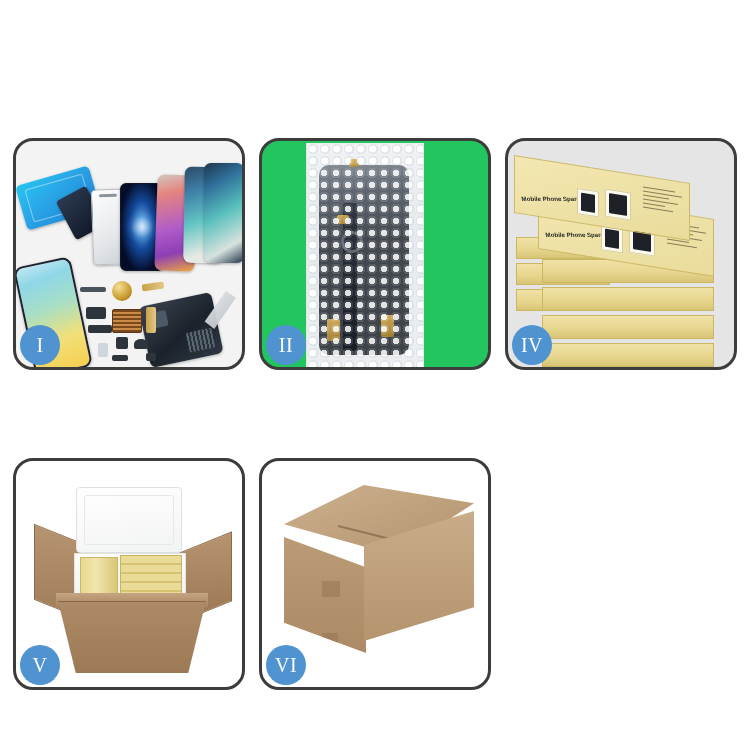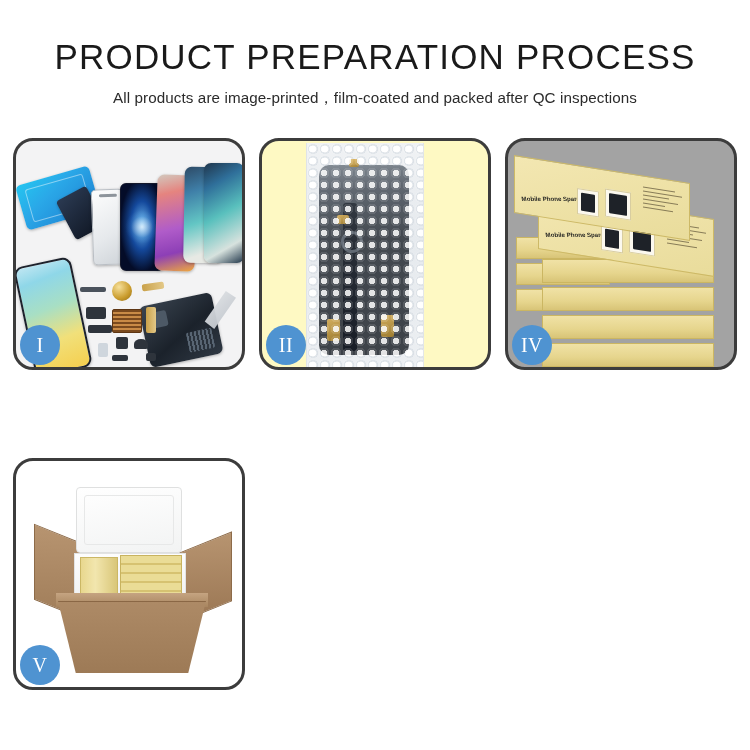--- a/index.html
+++ b/index.html
@@ -147,21 +147,21 @@
   .prt.l { background:#4a525c; }
   .prt.flex { background: linear-gradient(90deg,#c9a14a,#e3c887); }
   .tool {
     position:absolute; right:6px; top:150px; width:34px; height:38px;
     background: linear-gradient(135deg,#e8eaec,#b8bec6);
     clip-path: polygon(70% 0, 100% 18%, 36% 100%, 8% 80%);
     opacity:.95;
   }
 
   
-  .p2 { background: #fef9c3; }
+  .p2 { background: #22c55e; }
   .bw-bag {
     position:absolute; left:44px; top:2px; width:118px; height:228px;
     background:
       radial-gradient(circle at 6px 6px, rgba(255,255,255,.95) 0 3.4px, rgba(205,212,220,.55) 3.6px 5px, transparent 5.2px) 0 0/12px 12px,
       linear-gradient(180deg,#f0f2f4,#e6eaee 40%,#eceff2);
     border-left:1px solid #dfe3e7; border-right:1px solid #dfe3e7;
   }
   .bw-screen {
     position:absolute; left:12px; top:22px; width:90px; height:190px;
     background: linear-gradient(175deg,#6e7781 0%,#434b55 14%,#20262e 40%,#171c23 100%);
@@ -220,21 +220,21 @@
                 #7b828d;
   }
   .b3-edge-l { position:absolute; left:26px; top:128px; width:10px; height:46px;
     background:#4a4226; transform:skewY(22deg); }
   .b3-edge-r { position:absolute; left:196px; top:128px; width:10px; height:46px;
     background:#4a4226; transform:skewY(-22deg); }
   .b3-shadow { position:absolute; left:34px; top:172px; width:164px; height:6px;
     background: radial-gradient(ellipse, rgba(0,0,0,.18), transparent 70%); }
 
   
-  .p4 { background: #a3a3a3; }
+  .p4 { background: #e5e5e5; }
   .stack { position:absolute; left:0; top:0; width:232px; height:232px; }
   .sb {
     position:absolute; background: linear-gradient(180deg,#f0e2a6,#e6d58d 60%,#d8c477);
     border:1px solid #cbb662;
   }
   .sb-top {
     position:absolute; background: linear-gradient(160deg,#f3e7b2,#e9dc9b);
     border:1px solid #cdb966;
   }
   .sb-label {
@@ -321,24 +321,20 @@
     position:absolute; background: rgba(150,118,84,.55); border-radius:1px;
   }
 
   .flat { position:absolute; }
 </style>
 </head>
 <body>
 
 <div class="page">
 
-  <div class="header">
-    <div class="title">PRODUCT PREPARATION PROCESS</div>
-    <div class="subtitle">All products are image-printed，film-coated and packed after QC inspections</div>
-  </div>
 
   <div class="grid">
 
     <div class="panel p1">
       <div class="panel-stage">
         <div class="phone ph-adh"></div>
         <div class="phone ph-small-dark"></div>
         <div class="phone ph-glass"></div>
         <div class="phone ph-blue-screen"></div>
         <div class="phone ph-purple"></div>
@@ -438,15 +434,28 @@
         <div class="c5-foam-lid"></div>
         <div class="c5-foam"></div>
         <div class="c5-yel" style="left:64px;width:38px"></div>
         <div class="c5-yel2"></div>
         <div class="c5-rim"></div>
         <div class="c5-front"></div>
       </div>
       <div class="badge">V</div>
     </div>
 
+    <div class="panel p6">
+      <div class="panel-stage">
+        <div class="c6-top">
+          <div class="c6-seam"></div>
+        </div>
+        <div class="c6-left">
+          <div class="c6-tape" style="left:38px;top:44px;width:18px;height:16px"></div>
+          <div class="c6-tape" style="left:38px;top:96px;width:16px;height:14px"></div>
+        </div>
+        <div class="c6-right"></div>
+      </div>
+      <div class="badge">VI</div>
+    </div>
 
   </div>
 </div>
 
 </body></html>

